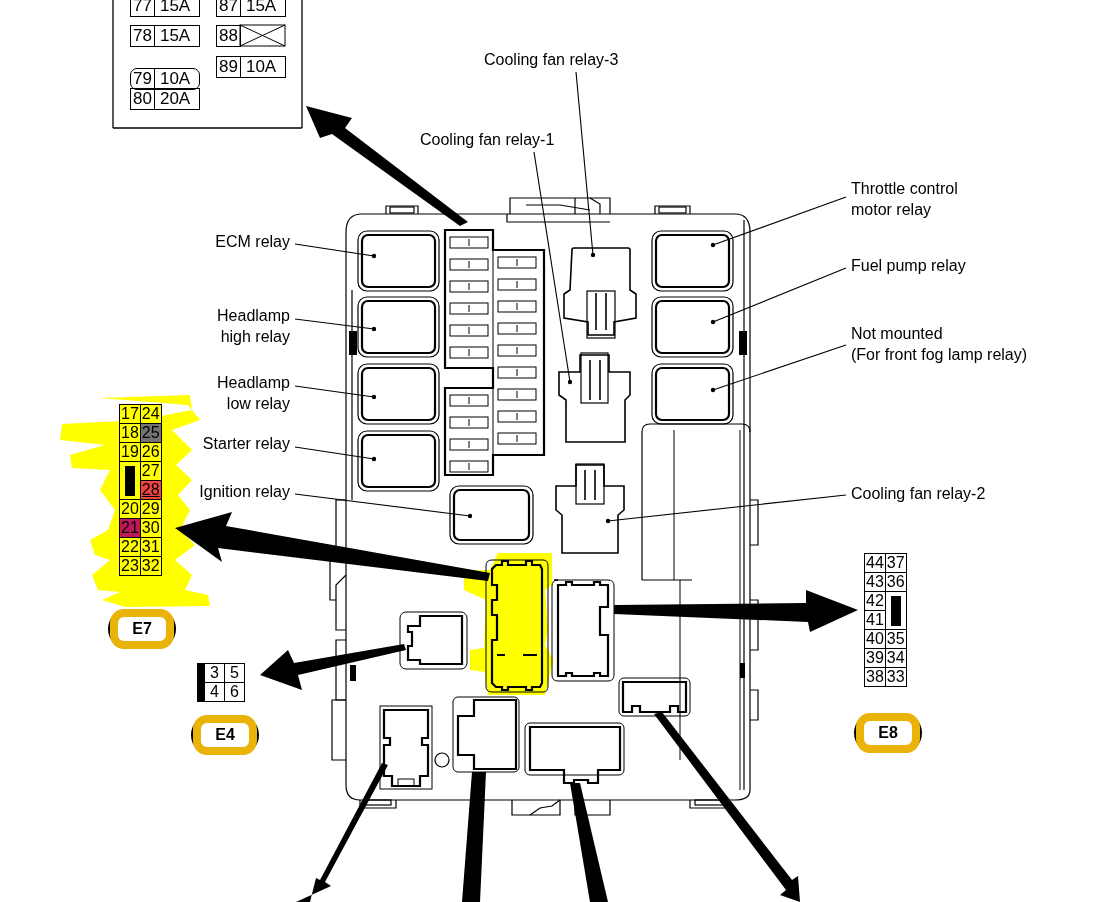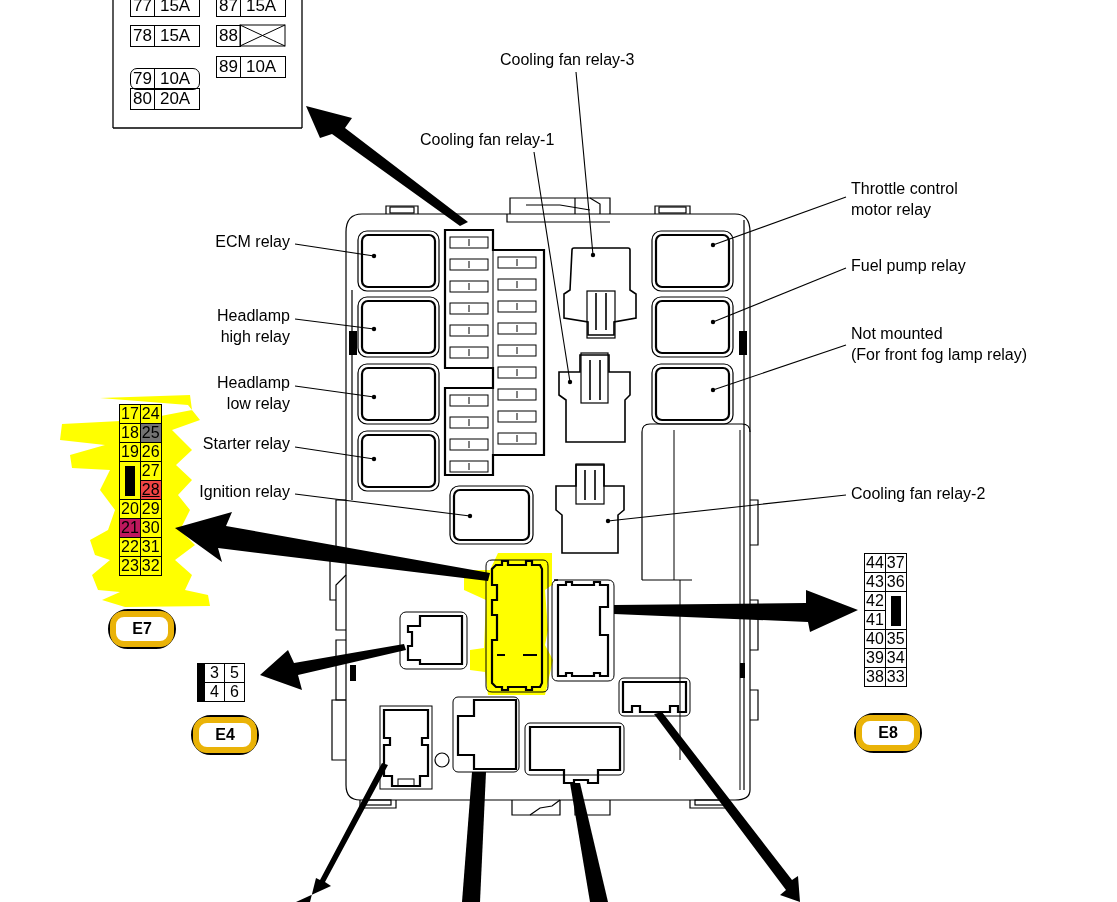--- a/index.html
+++ b/index.html
@@ -8,21 +8,21 @@
   #stage { position: absolute; left: 0; top: 0; width: 1117px; height: 902px; }
   .lbl { position: absolute; font-size: 16px; line-height: 21px; white-space: nowrap; }
   .lbl.right { text-align: right; }
   .tbl { position: absolute; border-collapse: collapse; font-size: 16px; }
   .tbl td { border: 1px solid #000; padding: 0 2px; height: 18px; line-height: 18px; text-align: left; }
   .fuse-item { position: absolute; display: flex; border: 1px solid #000; height: 20px; font-size: 17px; line-height: 20px; }
   .fuse-item .num { padding: 0 2px; border-right: 1px solid #000; }
   .fuse-item .amp { padding: 0 5px; width: 34px; }
   .conn-badge { position: absolute; width: 64px; height: 36px; border: 2px solid #000; border-radius: 20px;
                 display: flex; align-items: center; justify-content: center; }
-  .conn-badge .inner { width: 52px; height: 24px; border: 6px solid #eab308; border-radius: 14px;
+  .conn-badge .inner { width: 52px; height: 24px; border: 8px solid #eab308; border-radius: 14px;
                 font-weight: bold; font-size: 16px; line-height: 24px; text-align: center; }
   .pin-grid td { font-size: 16px; padding: 0 1px; }
 </style>
 </head>
 <body>
 
 <div id="stage">
 
 <svg id="drawing" width="1117" height="902" viewBox="0 0 1117 902" style="position:absolute;left:0;top:0;">
 
@@ -291,21 +291,21 @@
   <span class="amp">15A</span>
 </div>
 <div class="fuse-item" style="left:216px;top:25px;border-right:none;">
   <span class="num">88</span>
 </div>
 <div class="fuse-item" style="left:216px;top:56px;">
   <span class="num">89</span>
   <span class="amp">10A</span>
 </div>
 
-<div class="lbl" style="left:484px;top:49px;margin-left:16px;">Cooling fan relay-3</div>
+<div class="lbl" style="left:484px;top:49px;">Cooling fan relay-3</div>
 <div class="lbl" style="left:420px;top:129px;">Cooling fan relay-1</div>
 <div class="lbl" style="left:851px;top:178px;text-align:right;">Throttle control</div>
 <div class="lbl" style="left:851px;top:199px;">motor relay</div>
 <div class="lbl" style="left:851px;top:255px;">Fuel pump relay</div>
 <div class="lbl" style="left:851px;top:323px;">Not mounted</div>
 <div class="lbl" style="left:851px;top:344px;">(For front fog lamp relay)</div>
 <div class="lbl" style="left:851px;top:483px;">Cooling fan relay-2</div>
 
 <div class="lbl right" style="right:827px;top:231px;">ECM relay</div>
 <div class="lbl right" style="right:827px;top:305px;">Headlamp</div>

